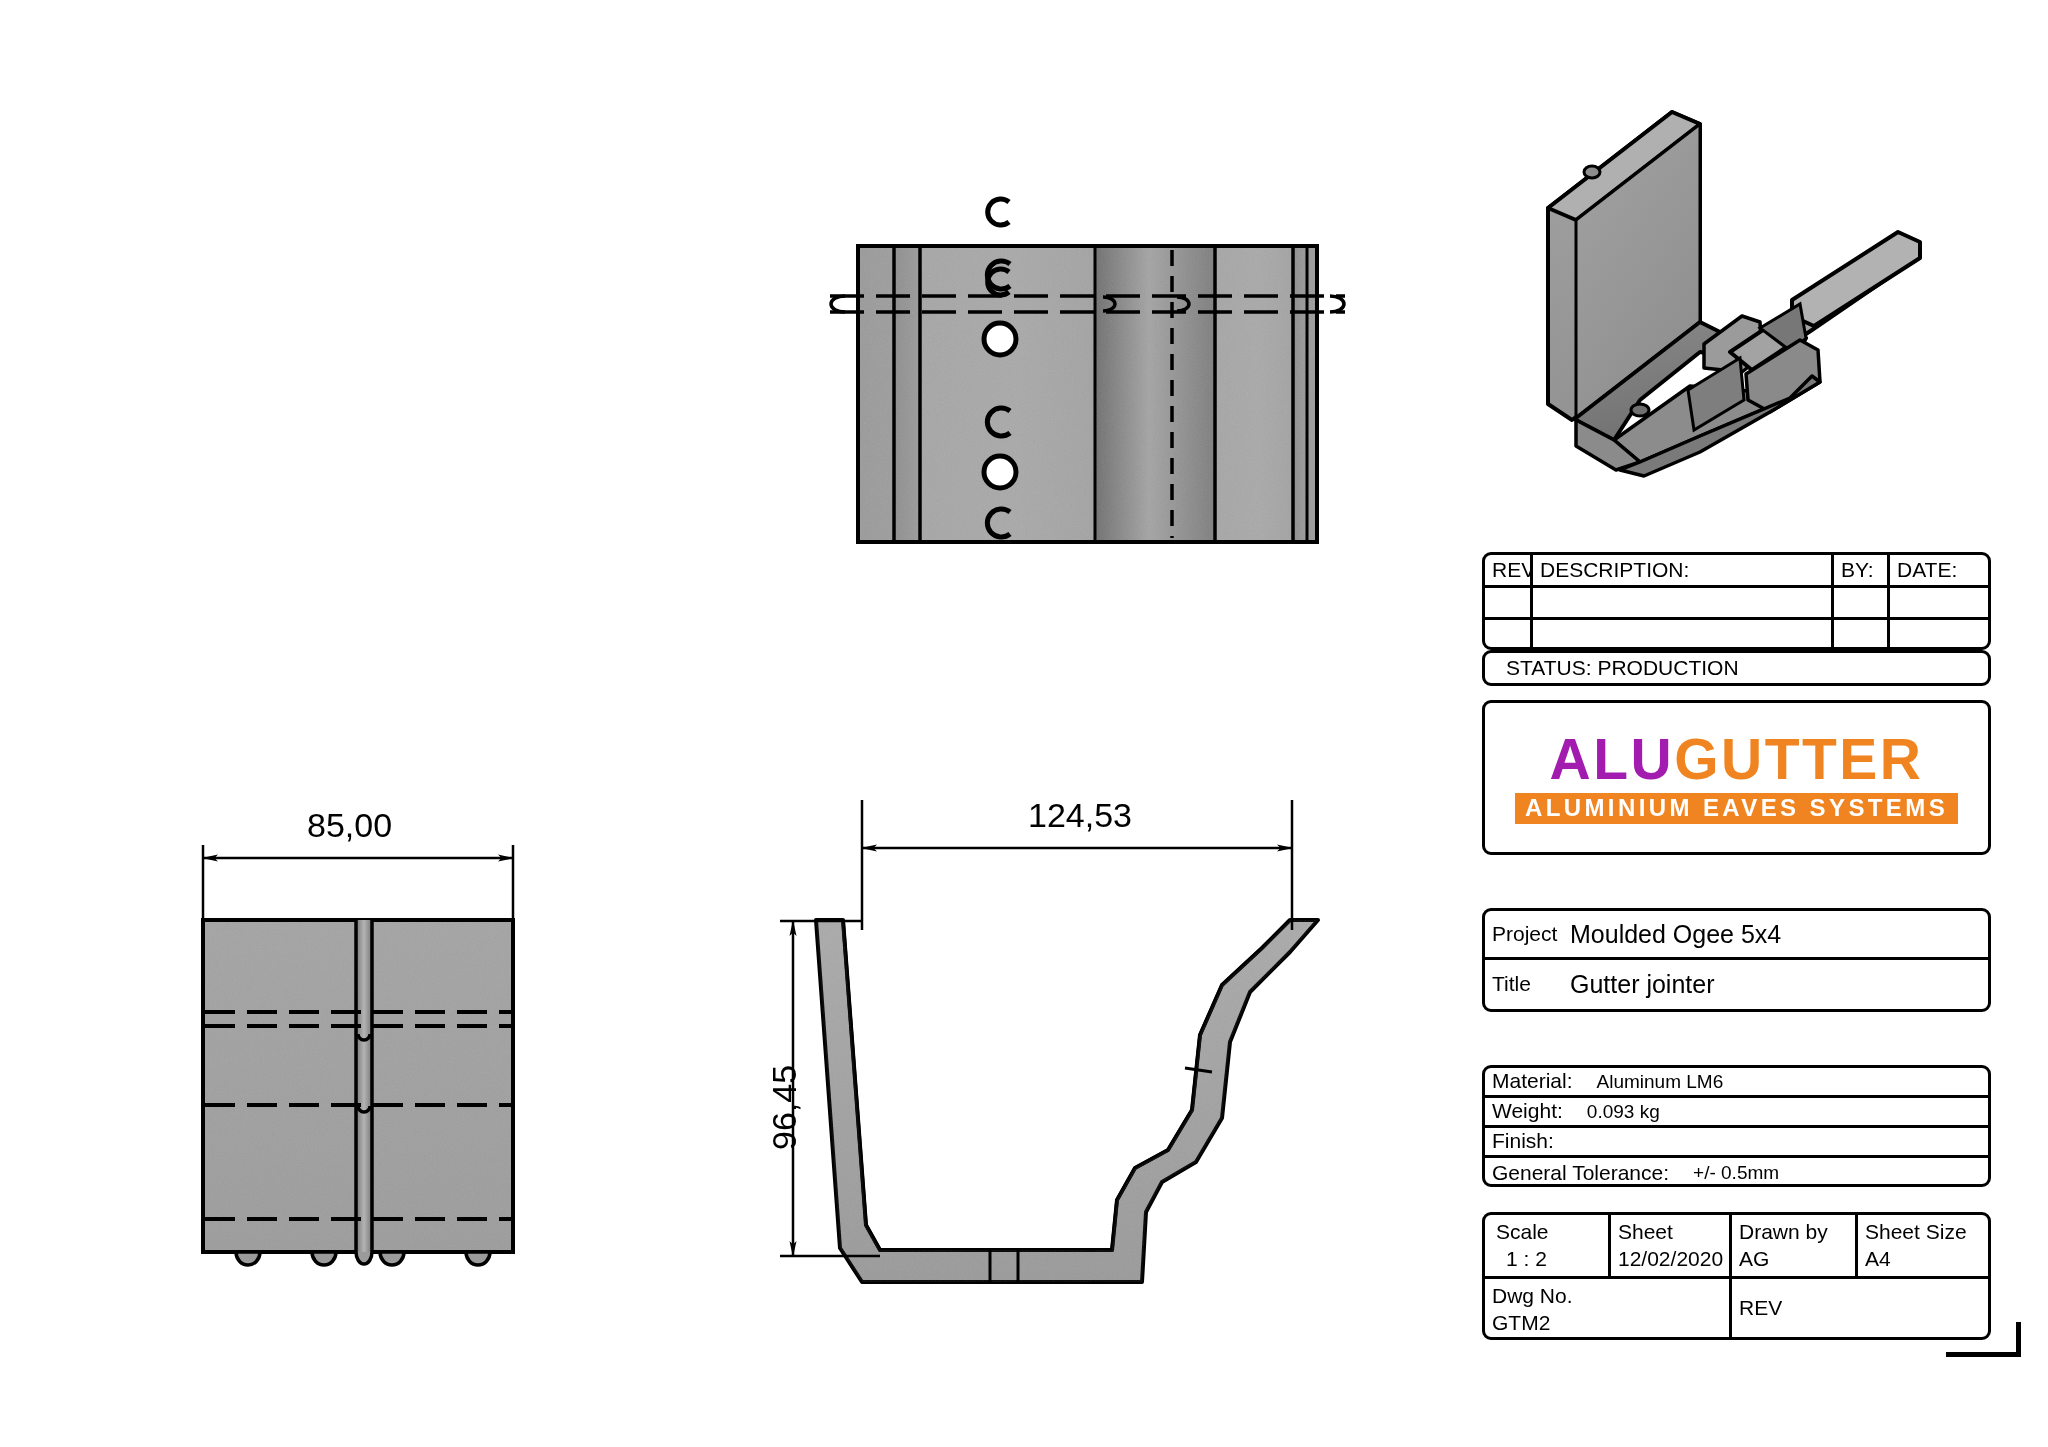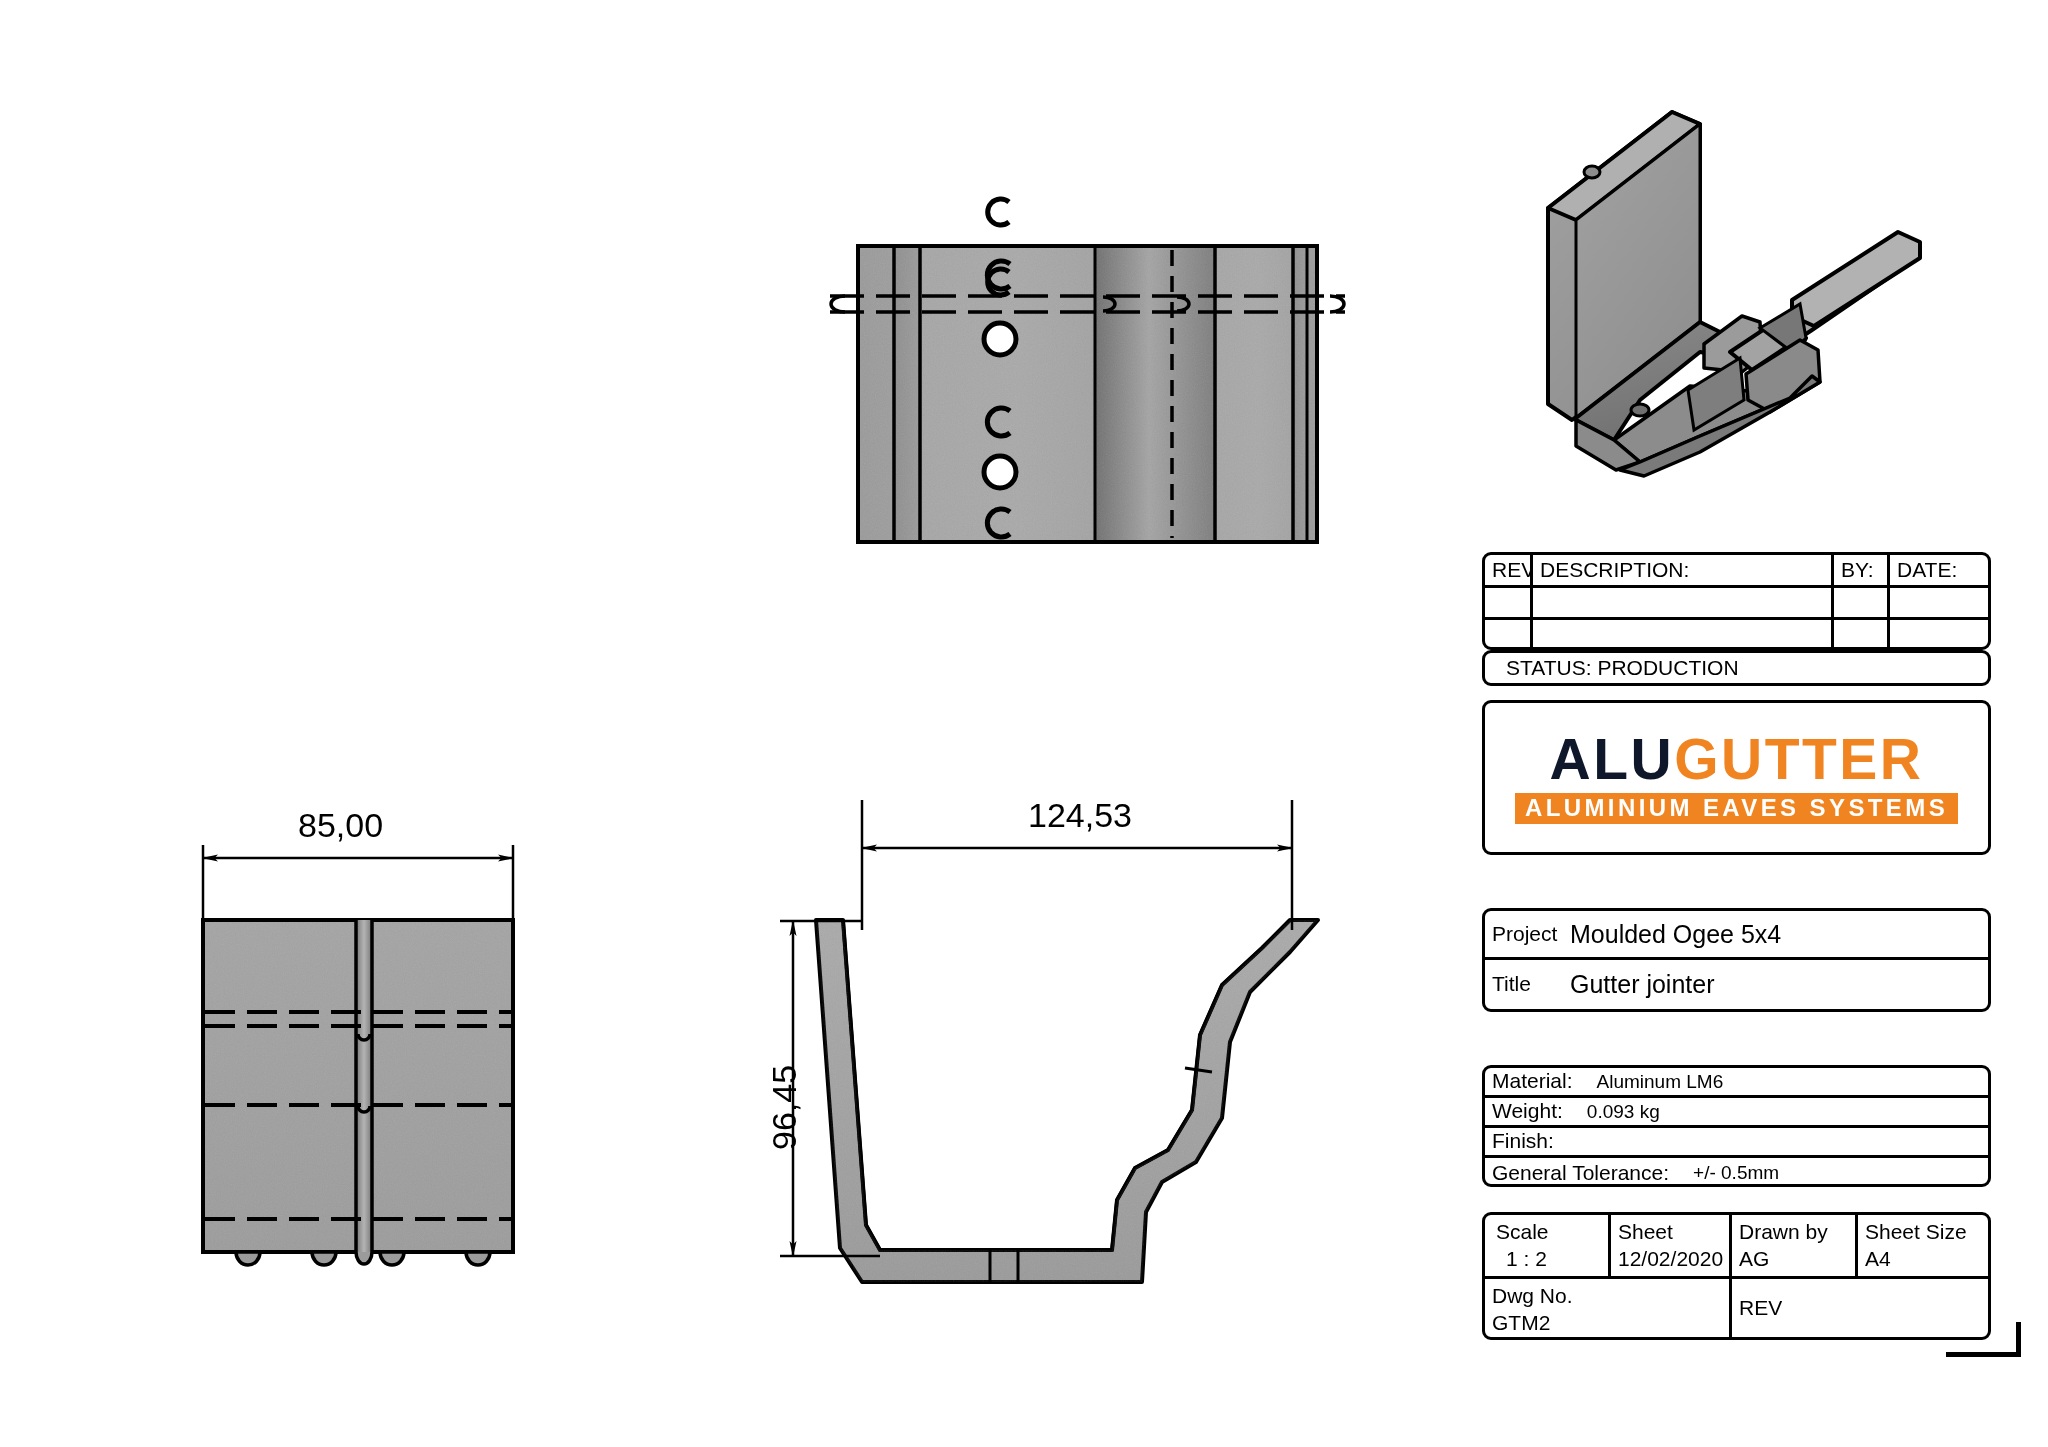--- a/index.html
+++ b/index.html
@@ -75,21 +75,21 @@
     display: flex; flex-direction: column;
     align-items: center; justify-content: center;
   }
   .logo-word {
     font-size: 57px;
     font-weight: bold;
     letter-spacing: 2.5px;
     line-height: 1;
     font-family: "Liberation Sans", sans-serif;
   }
-  .logo-alu { color: #0f172a; }
+  .logo-alu { color: #a21caf; }
   .logo-gut { color: #f08421; }
   .logo-bar {
     background: #f08421;
     color: #ffffff;
     font-size: 24px;
     font-weight: bold;
     letter-spacing: 3.4px;
     padding: 3px 10px 4px 10px;
     margin-top: 5px;
     line-height: 1;
@@ -349,21 +349,21 @@
       </g>
 
       <g stroke="#000" stroke-width="2.5" fill="none">
         <line x1="780" y1="921" x2="862" y2="921"></line>
         <line x1="780" y1="1256" x2="880" y2="1256"></line>
         <line x1="793" y1="921" x2="793" y2="1256" marker-start="url(#arrowStart)" marker-end="url(#arrowEnd)"></line>
       </g>
     </g>
   </svg>
 
-  <div class="dim-text" style="left:298px; top:806px;">85,00</div>
+  <div class="dim-text" style="left:307px; top:806px;">85,00</div>
   <div class="dim-text" style="left:1028px; top:796px;">124,53</div>
   <div class="dim-text vertical" style="left:765px; top:1150px;">96,45</div>
 
   <div class="tb-block" id="rev-block">
     <div class="tb-row">
       <div class="tb-cell c-rev">REV:</div>
       <div class="tb-cell c-desc">DESCRIPTION:</div>
       <div class="tb-cell c-by">BY:</div>
       <div class="tb-cell c-date">DATE:</div>
     </div>

